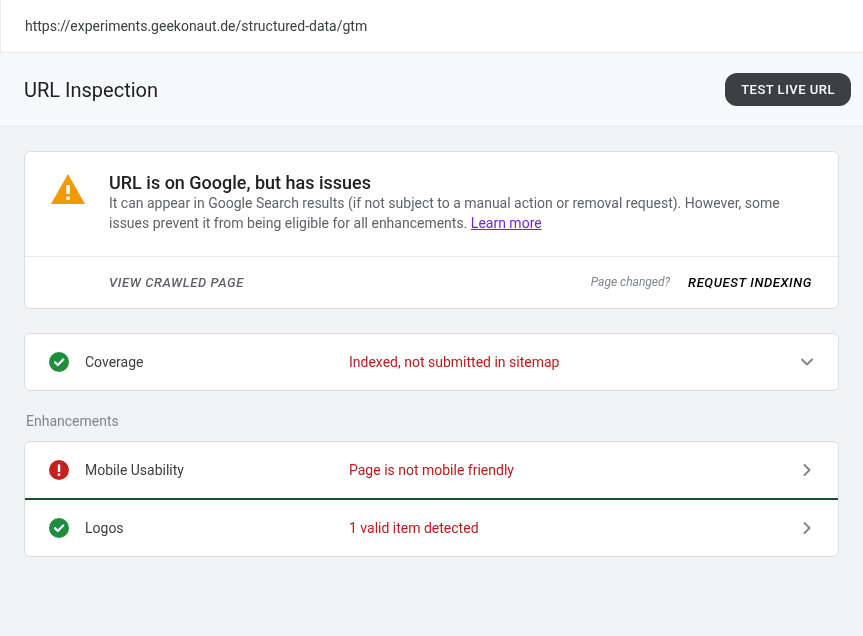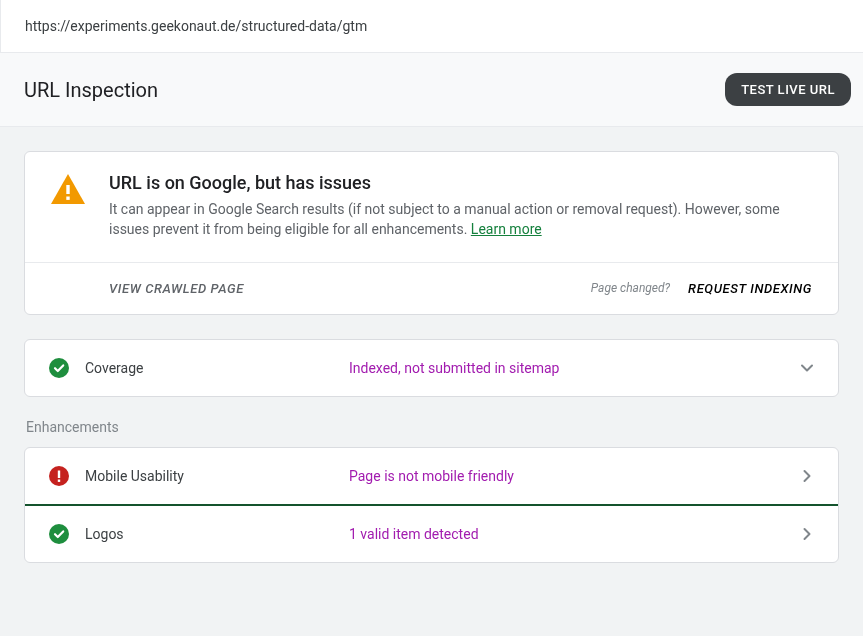--- a/index.html
+++ b/index.html
@@ -61,29 +61,28 @@
     .summary-icon {
       flex: 0 0 58px;
       display: flex;
       align-items: flex-start;
       padding-top: 2px;
     }
     .summary-body h2 {
       font-size: 18px;
       font-weight: 500;
       color: #202124;
-      margin-bottom: 6px;
     }
     .summary-body p {
       font-size: 14px;
       color: #5f6368;
       line-height: 1.45;
     }
     .summary-body .learn-more {
-      color: #15803d;
+      color: #6d28d9;
       text-decoration: underline;
       cursor: pointer;
     }
     .card-actions {
       display: flex;
       align-items: center;
       padding: 18px 26px;
       border-top: 1px solid #e8eaed;
       font-size: 13px;
       font-weight: 500;
@@ -135,21 +134,21 @@
       align-items: center;
     }
     .row .row-title {
       flex: 0 0 264px;
       font-size: 14px;
       color: #3c4043;
     }
     .row .row-value {
       flex: 1;
       font-size: 14px;
-      color: #a21caf;
+      color: #b91c1c;
     }
     .row .chevron {
       color: #80868b;
       font-size: 16px;
     }
     .gap { height: 24px; }
     svg { display: block; }
   </style>
 </head>
 <body>

